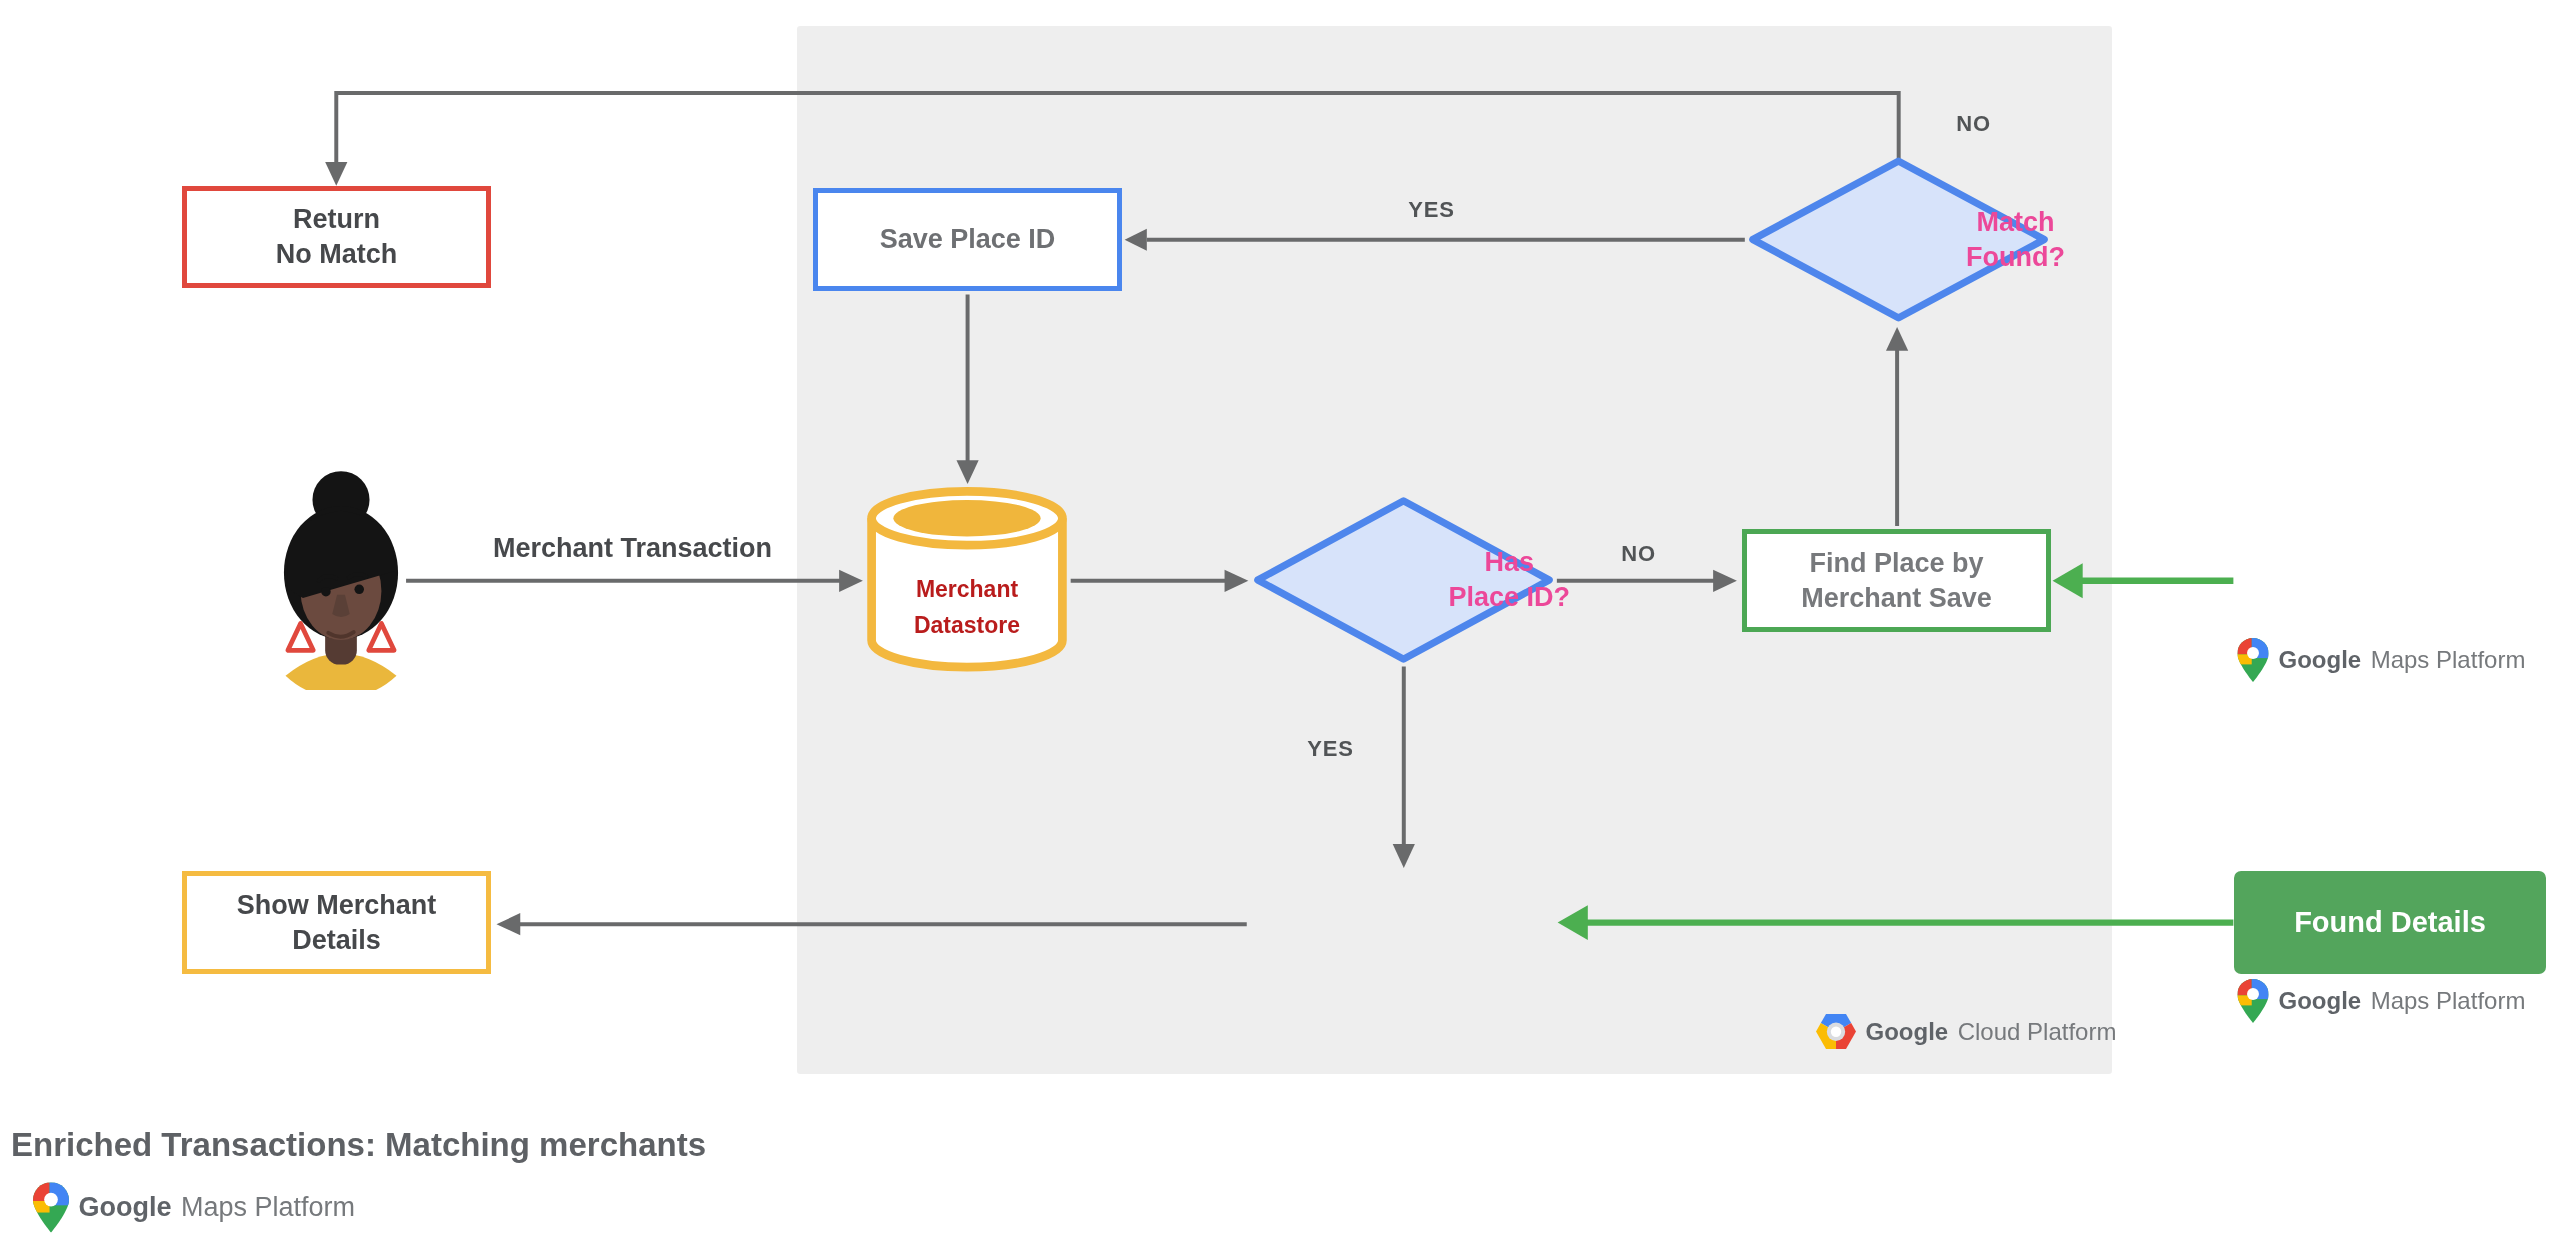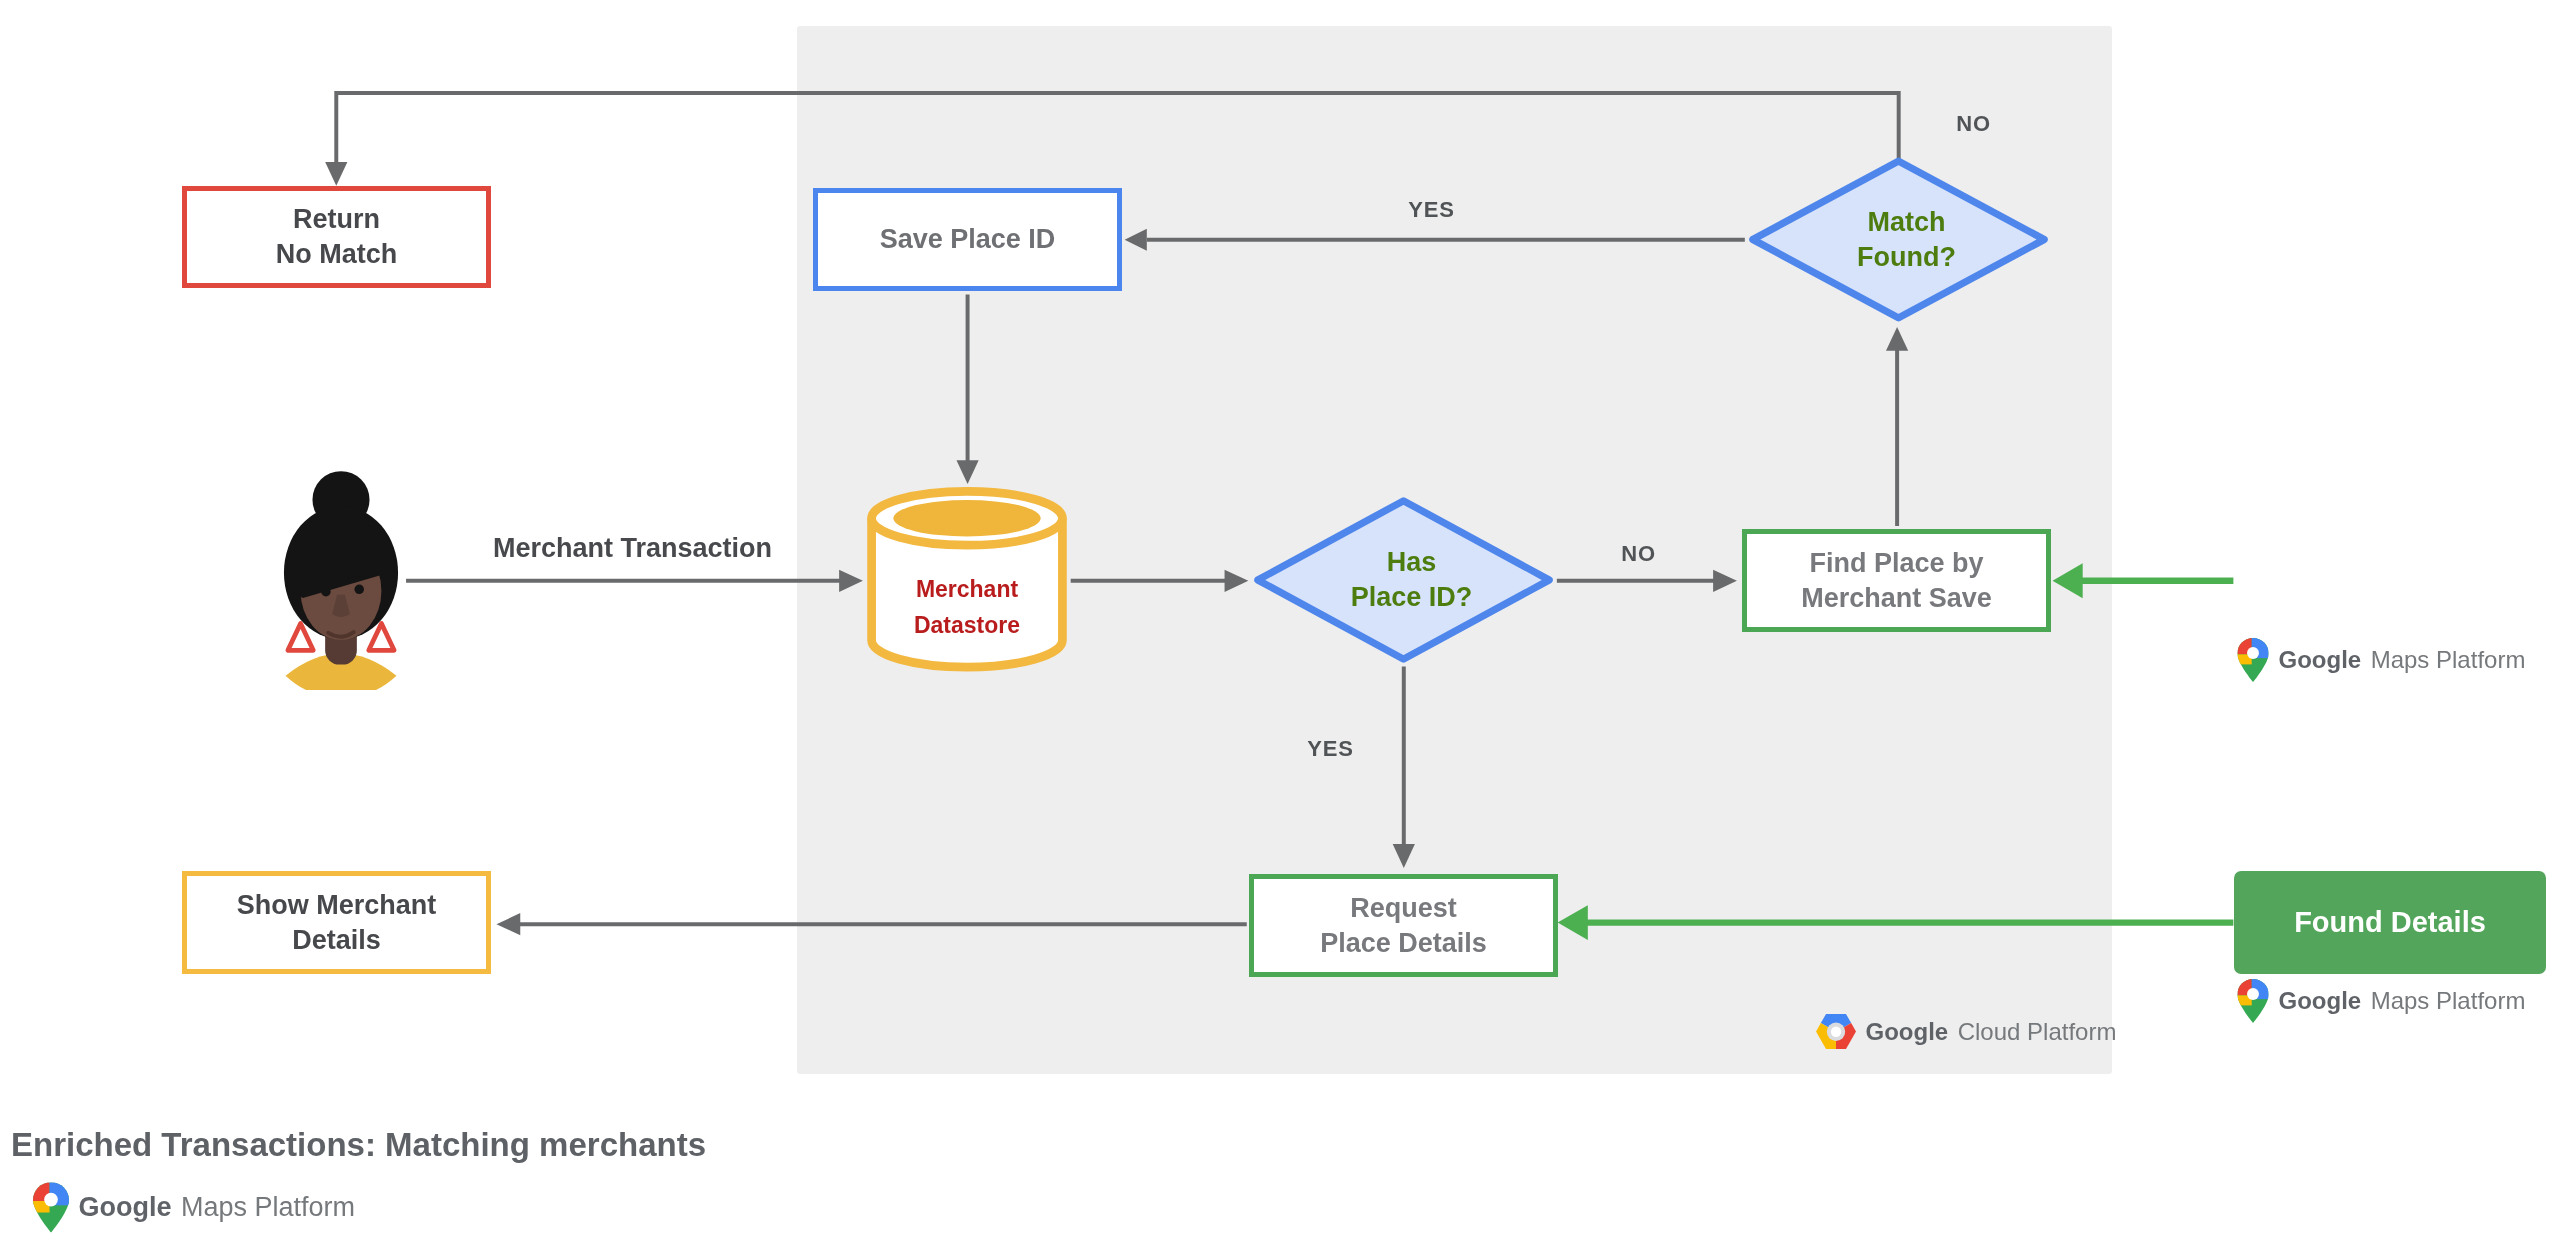--- a/index.html
+++ b/index.html
@@ -20,23 +20,23 @@
   .node-red{border:5.6px solid #e0483d;color:#46484b;}
   .node-blue{border:5.6px solid #4a86ee;color:#6e7073;}
   .node-green{border:5.6px solid #4ca754;color:#77797c;}
   .node-yellow{border:5.6px solid #f5bb41;color:#46484b;}
   .node-solid{
     background:#53a55c;color:#ffffff;border:none;border-radius:7.1px;
     font-size:29px;
   }
   .diamond{position:absolute;}
   .diamond .dlabel{
-    position:absolute;left:8px;top:0;width:100%;height:100%;
-    display:flex;align-items:center;justify-content:center;text-align:center;
-    font-weight:bold;font-size:27px;line-height:35px;color:#4d7c0f;
+    position:absolute;left:16px;top:0;width:100%;height:100%;
+    display:flex;align-items:center;justify-content:flex-end;text-align:center;
+    font-weight:bold;font-size:27px;line-height:35px;color:#ec4899;
   }
   .cyl{position:absolute;}
   .cyl .clabel{
     position:absolute;left:0;top:86px;width:100%;text-align:center;
     font-weight:bold;font-size:23px;line-height:36px;color:#b91c1c;
   }
   .edge-label{
     position:absolute;width:95px;text-align:center;
     font-weight:bold;font-size:22px;color:#515456;letter-spacing:0.8px;
   }
@@ -116,23 +116,20 @@
   </div>
 
   <div class="node node-blue" style="left:813px;top:188px;width:309px;height:103px">
     <span>Save Place ID</span>
   </div>
 
   <div class="node node-green" style="left:1742px;top:529px;width:309px;height:103px">
     <div><span>Find Place by</span><br><span>Merchant Save</span></div>
   </div>
 
-  <div class="node node-green" style="left:1249px;top:874px;width:309px;height:103px">
-    <div><span>Request</span><br><span>Place Details</span></div>
-  </div>
 
   <div class="node node-yellow" style="left:182px;top:871px;width:309px;height:103px">
     <div><span>Show Merchant</span><br><span>Details</span></div>
   </div>
 
 
   <div class="node node-solid" style="left:2234px;top:871px;width:312px;height:103px">
     <span>Found Details</span>
   </div>
 

